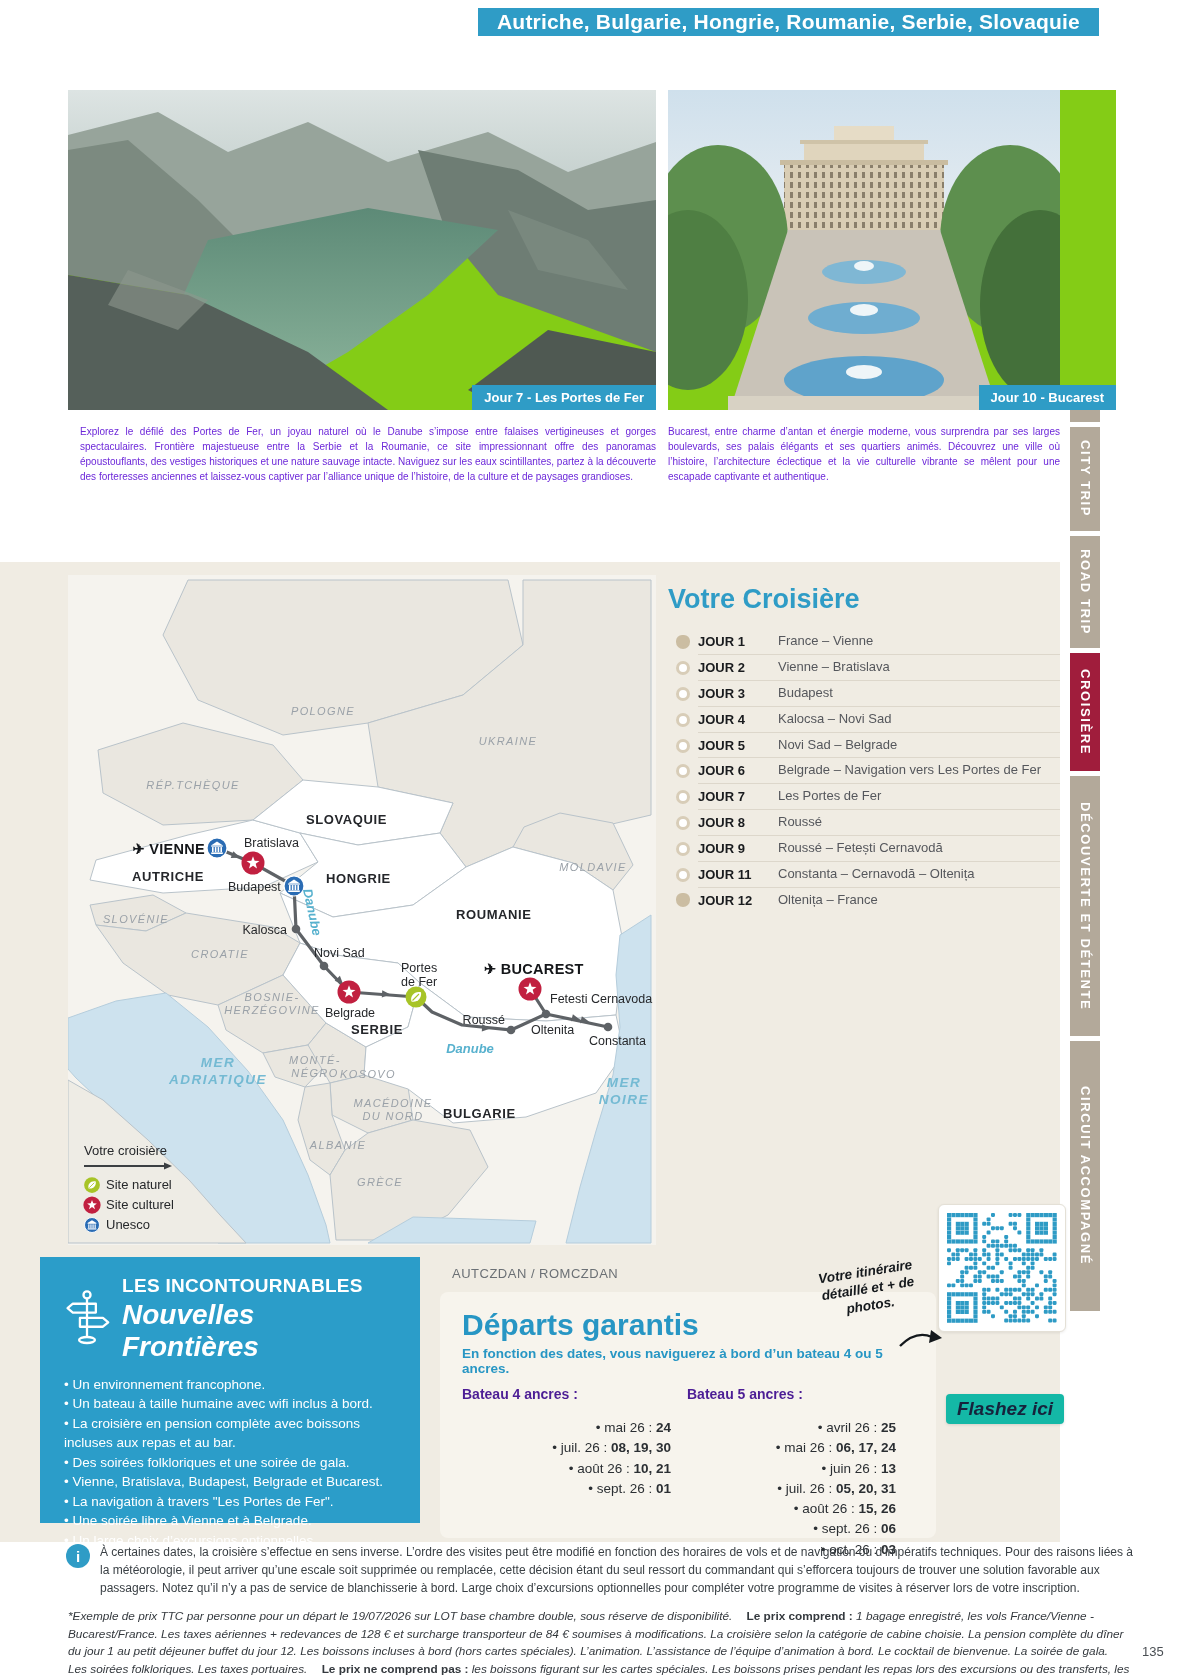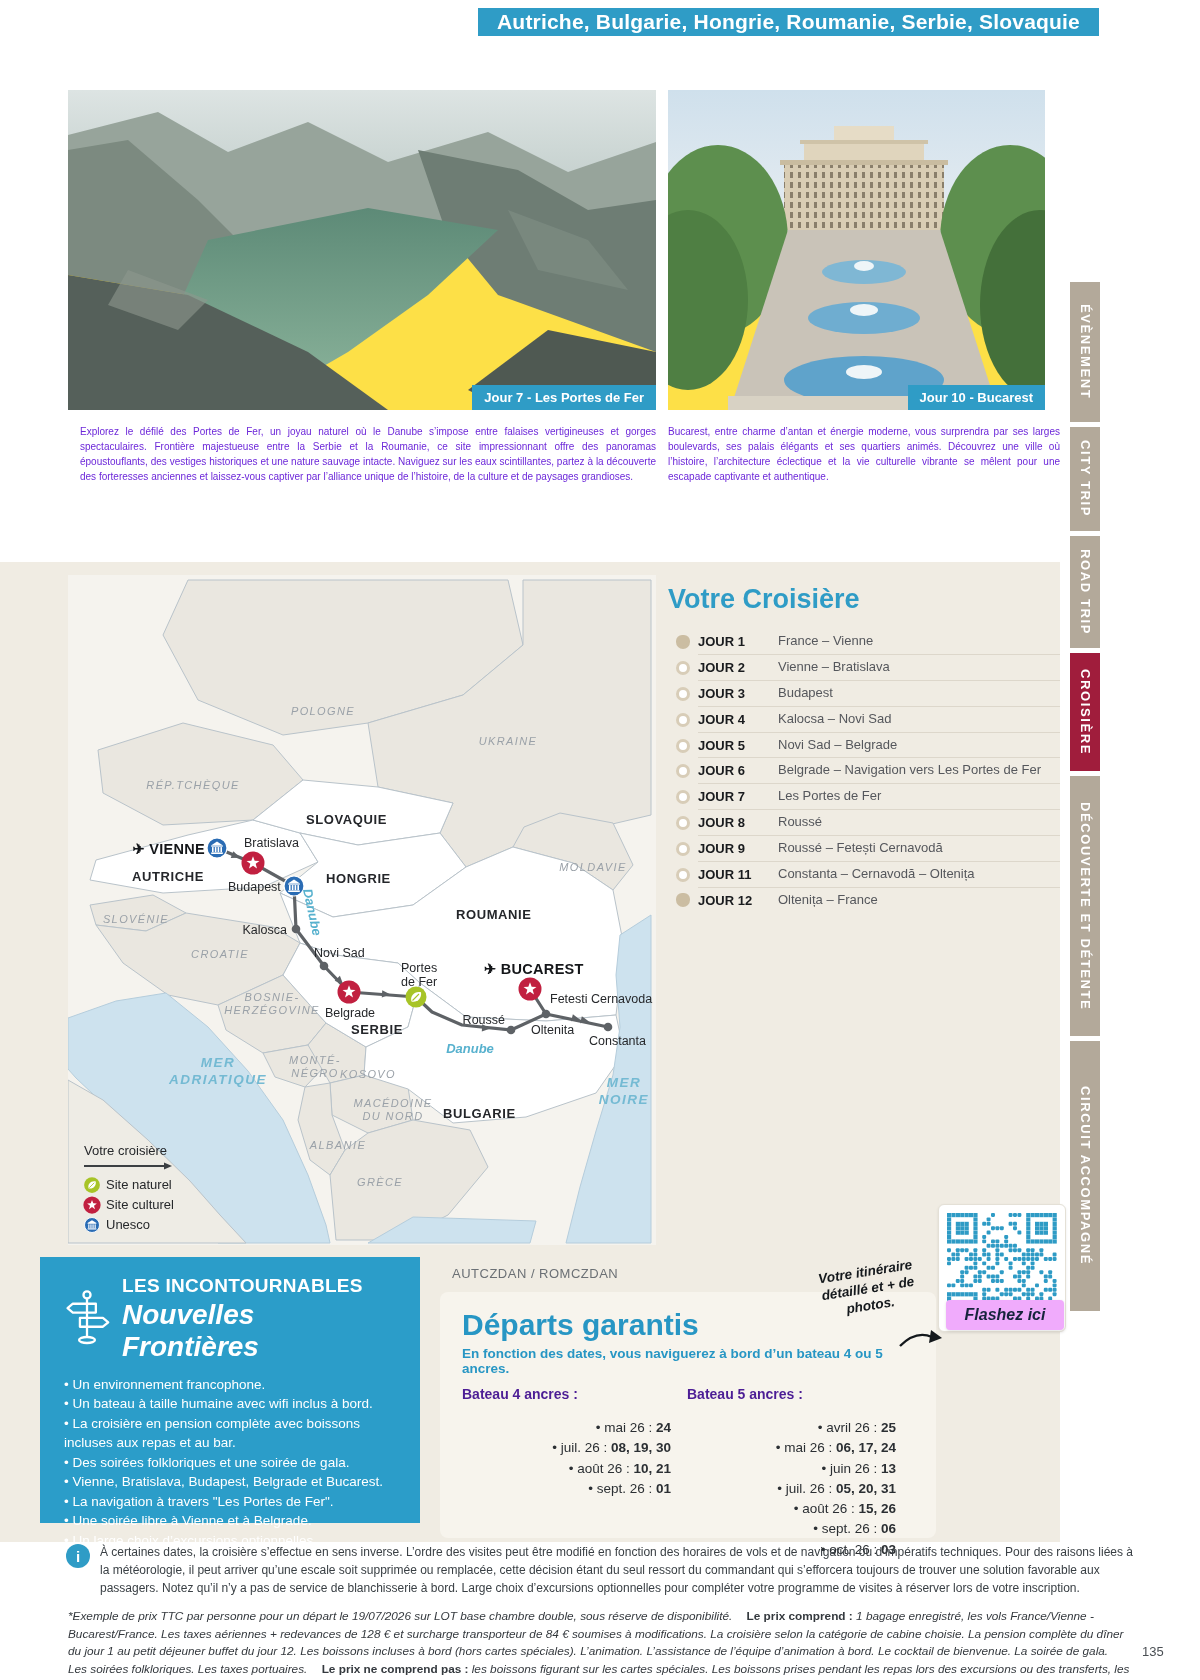--- a/index.html
+++ b/index.html
@@ -12,21 +12,21 @@
     display:flex;align-items:center;justify-content:center;}
   .header-bar span{color:#fff;font-size:21px;font-weight:700;letter-spacing:.2px;}
 
   
   .side-tabs{position:absolute;left:1070px;top:282px;width:30px;}
   .side-tab{writing-mode:vertical-rl;width:30px;display:flex;align-items:center;justify-content:center;
     background:#b3a99a;color:#fff;font-size:13px;font-weight:700;letter-spacing:1.6px;margin-bottom:5px;}
   .side-tab.active{background:#a01d3c;}
 
   
-  .photo{position:absolute;top:90px;height:320px;overflow:hidden;background:#fde047;}
+  .photo{position:absolute;top:90px;height:320px;overflow:hidden;background:#84cc16;}
   .photo svg{display:block;}
   .photo-caption{position:absolute;right:0;bottom:0;background:#2f9cc6;color:#fff;
     font-size:13px;font-weight:700;padding:5px 12px;}
 
   
   .intro{position:absolute;top:424px;color:#6d28d9;font-size:10px;line-height:1.5;text-align:justify;}
 
   
   .map-wrap{position:absolute;left:68px;top:575px;width:588px;height:670px;background:#f5f3ee;}
   .m-country{font:700 13px "Liberation Sans",sans-serif;fill:#24262a;letter-spacing:.6px;}
@@ -73,23 +73,23 @@
   .dep-col{width:225px;}
   .dep-col h3{margin:0 0 2px 0;font-size:14px;color:#4c1d95;}
   .dep-col ul{margin:16px;padding:0;list-style:none;font-size:13.5px;color:#2b2f33;line-height:1.5;text-align:right;}
   .dep-col li::before{content:"\2022\00a0";}
   .dep-col .val{font-weight:700;}
 
   
   .qr-card{position:absolute;left:938px;top:1204px;width:126px;height:126px;background:#fff;
     border:1px solid #e4e0d6;border-radius:6px;box-shadow:0 1px 3px rgba(0,0,0,.08);
     display:flex;align-items:center;justify-content:center;}
-  .flash-box{position:absolute;left:946px;top:1300px;width:118px;height:30px;background:#f0abfc;
+  .flash-box{position:absolute;left:946px;top:1394px;width:118px;height:30px;background:#14b8a6;
     border-radius:4px;box-shadow:0 1px 3px rgba(0,0,0,.12);display:flex;align-items:center;justify-content:center;
-    font-size:16px;font-weight:700;font-style:italic;color:#16233c;}
+    font-size:19px;font-weight:700;font-style:italic;color:#16233c;}
   .qr-note{position:absolute;left:800px;top:1264px;width:136px;transform:rotate(-9deg);
     font-size:13.5px;font-weight:700;font-style:italic;color:#14181c;text-align:center;line-height:1.25;}
   .qr-arrow{position:absolute;left:898px;top:1326px;}
 
   
   .info-icon{position:absolute;left:66px;top:1544px;width:24px;height:24px;border-radius:50%;
     background:#2f9cc6;color:#fff;font-weight:700;font-size:15px;display:flex;align-items:center;justify-content:center;}
   .info-text{position:absolute;left:100px;top:1543px;width:1035px;font-size:12px;line-height:1.5;color:#3a4045;}
   .legal{position:absolute;left:68px;top:1608px;width:1062px;font-size:11.8px;font-style:italic;
     line-height:1.5;color:#34393e;}
@@ -133,21 +133,21 @@
       <polygon points="350,60 450,80 520,120 588,110 588,262 430,205 378,142" fill="#6e7d74"></polygon>
       <polygon points="140,150 300,118 430,140 360,205 280,262 180,320 80,320 100,240" fill="url(#water1)"></polygon>
       <polygon points="0,185 120,205 240,262 320,320 0,320" fill="#55605a"></polygon>
       <polygon points="588,262 480,240 400,300 440,320 588,320" fill="#4f5952"></polygon>
       <polygon points="60,180 140,210 110,240 40,215" fill="#8d978e" opacity=".6"></polygon>
       <polygon points="440,120 520,150 560,200 470,180" fill="#808f85" opacity=".6"></polygon>
     </svg>
     <div class="photo-caption">Jour 7 - Les Portes de Fer</div>
   </div>
 
-  <div class="photo" style="left:668px;width:377px;">
+  <div class="photo" style="left:668px;width:448px;">
     <svg width="392" height="320" viewBox="0 0 392 320">
       <defs>
         <linearGradient id="sky2" x1="0" y1="0" x2="0" y2="1">
           <stop offset="0" stop-color="#cfe0ec"></stop>
             <stop offset="1" stop-color="#e9eef2"></stop>
         </linearGradient>
         <pattern id="win" width="8" height="10" patternUnits="userSpaceOnUse">
           <rect width="8" height="10" fill="#d9cdb4"></rect>
             <rect x="2" y="2" width="3" height="6" fill="#8a7f6b"></rect>
         </pattern>

